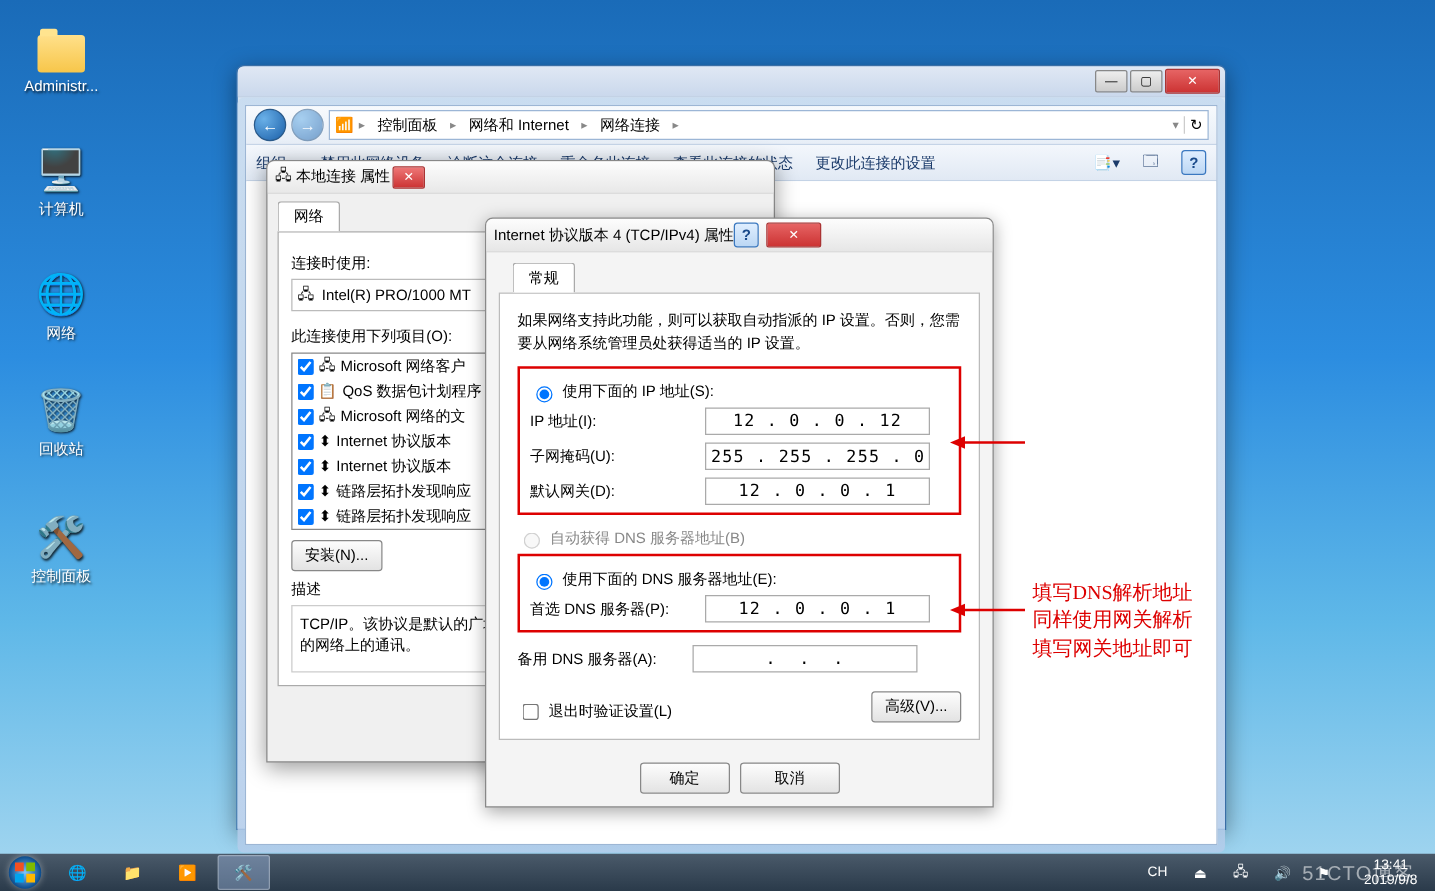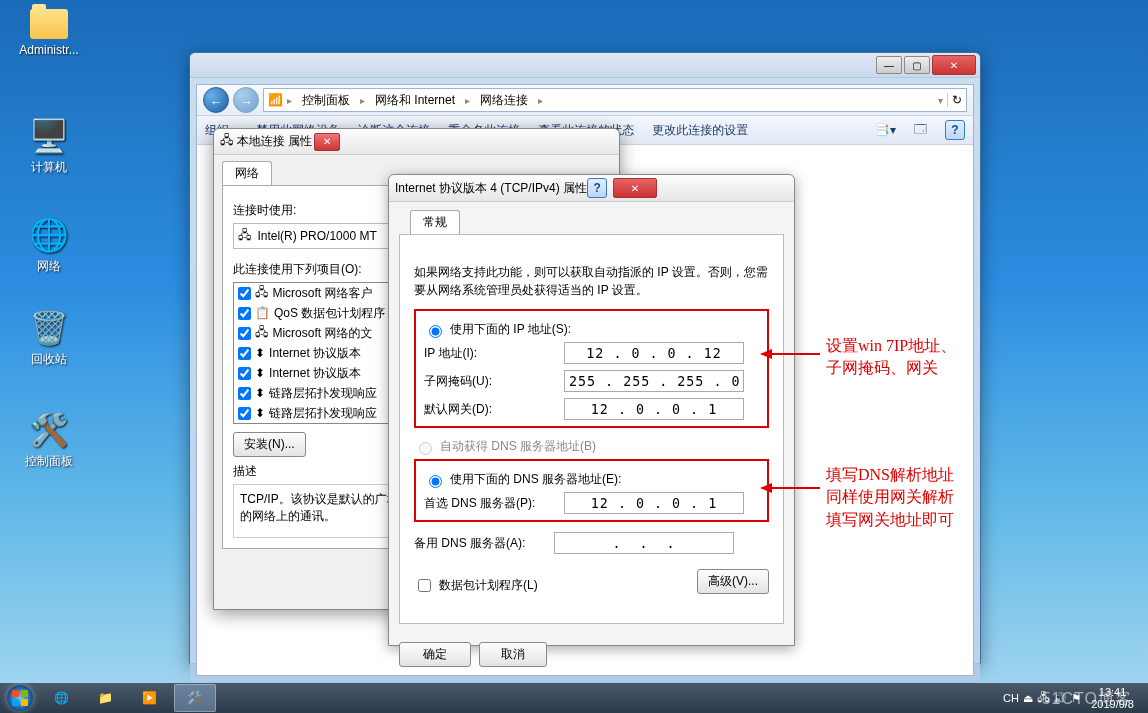--- a/index.html
+++ b/index.html
@@ -4,21 +4,21 @@
 <style>
 html,body{margin:0;padding:0;width:1148px;height:713px;font-family:"Microsoft YaHei","Segoe UI",Tahoma,sans-serif;font-size:12px;overflow:hidden;background:linear-gradient(to bottom,#1a6bb8 0%,#2c8de0 40%,#5fb8e8 70%,#a8d8f0 100%)}
 .desktop{position:relative;width:100%;height:683px}
 .desktop-icon{position:absolute;width:70px;text-align:center;color:white;text-shadow:1px 1px 2px rgba(0,0,0,0.8);font-size:12px;cursor:pointer}
 .desktop-icon .ico{width:40px;height:40px;margin:0 auto 3px;display:flex;align-items:center;justify-content:center;font-size:32px}
 .taskbar{position:absolute;bottom:0;left:0;right:0;height:30px;background:linear-gradient(to bottom,#4a5a6a 0%,#2a3a4a 100%);display:flex;align-items:center;color:white}
 .start-orb{width:40px;height:30px;display:flex;align-items:center;justify-content:center;cursor:pointer}
 .start-orb svg{filter:drop-shadow(0 0 3px rgba(255,255,255,0.4))}
 .task-item{width:40px;height:26px;margin:0 2px;display:flex;align-items:center;justify-content:center;cursor:pointer;border-radius:2px}
 .task-item.active{background:rgba(180,210,255,0.35);border:1px solid rgba(255,255,255,0.3)}
-.tray{margin-left:auto;display:flex;align-items:center;gap:4px;padding-right:8px;font-size:11px}
+.tray{margin-left:auto;display:flex;align-items:center;gap:21px;padding-right:8px;font-size:11px}
 .tray .clock{text-align:center;line-height:1.1;padding:0 6px}
 .window{position:absolute;border:1px solid #3a6ea5;border-radius:6px 6px 0 0;background:linear-gradient(to bottom,#d7e4f2 0%,#e8eff7 100%);box-shadow:0 4px 18px rgba(0,0,0,0.4)}
 .titlebar{height:24px;background:linear-gradient(to bottom,#e0e8f4,#cad8ec);border-bottom:1px solid #b6c7dc;border-radius:6px 6px 0 0;display:flex;align-items:center;padding:0 4px;font-size:12px}
 .titlebar .spacer{flex:1}
 .win-btn{width:24px;height:16px;margin-left:2px;border:1px solid #888;background:linear-gradient(#eee,#ccc);border-radius:2px;font-size:10px;display:flex;align-items:center;justify-content:center;cursor:pointer}
 .win-btn.close{background:linear-gradient(#e77,#c33);border-color:#a33;color:white}
 .win-btn.close2{background:linear-gradient(#e66464,#c33);color:white;border-color:#a33;width:42px;height:18px}
 .cp-window{left:189px;top:52px;width:790px;height:610px}
 .glass-frame{background:linear-gradient(to bottom,rgba(200,220,240,0.9),rgba(180,205,235,0.85));padding:6px;border-radius:5px}
 .cp-inner{background:#fff;border:1px solid #9db6d4}
@@ -39,41 +39,41 @@
 .field-label{margin:6px 0 4px}
 .adapter-box{border:1px solid #bbb;height:24px;display:flex;align-items:center;padding:0 4px;gap:6px}
 .items-list{border:1px solid #888;height:140px;overflow:hidden;background:#fff;margin-top:4px}
 .item-row{display:flex;align-items:center;height:20px;padding:0 4px;gap:4px;font-size:12px}
 .item-row input[type=checkbox]{margin:0}
 .btn{border:1px solid #888;background:linear-gradient(#fdfdfd,#e3e3e3);padding:3px 10px;border-radius:3px;cursor:pointer;font-size:12px}
 .btn-row{display:flex;gap:8px;margin-top:8px}
 .desc-box{border:1px solid #ccc;padding:6px;margin-top:4px;font-size:12px;min-height:40px}
 .ipv4-window{left:388px;top:174px;width:405px;height:470px;background:#f4f4f4;border:1px solid #888;border-radius:6px 6px 0 0;box-shadow:0 3px 14px rgba(0,0,0,0.35)}
 .ipv4-title{height:26px;display:flex;align-items:center;padding:0 6px;background:linear-gradient(#fdfdfd,#e6e6e6);border-radius:6px 6px 0 0;border-bottom:1px solid #ccc;font-size:12px}
-.ipv4-panel{border:1px solid #bbb;margin:0 10px 10px;background:#fff;padding:28px 14px;font-size:12px}
+.ipv4-panel{border:1px solid #bbb;margin:0 10px 10px;background:#fff;padding:12px 14px;font-size:12px}
 .hint{font-size:12px;line-height:1.5;margin-bottom:10px}
 .radio-row{display:flex;align-items:center;gap:5px;margin:4px 0}
 .red-box{border:2px solid #d00;padding:6px 8px;margin:4px 0 10px}
 .ip-grid{display:grid;grid-template-columns:130px 1fr;gap:6px 10px;align-items:center}
 .ip-input{border:1px solid #aaa;height:20px;width:170px;font-family:monospace;text-align:center;letter-spacing:1px;padding:0 4px}
 .chk-row{display:flex;align-items:center;gap:5px;margin-top:8px}
-.bottom-btns{display:flex;justify-content:flex-start;gap:8px;padding:8px 10px 0}
+.bottom-btns{display:flex;justify-content:center;gap:8px;padding:8px 10px 0}
 .annotation{position:absolute;color:#d00;font-size:16px;line-height:1.4;font-family:"SimSun","Microsoft YaHei"}
 .arrow{position:absolute}
 .help-q{width:18px;height:18px;border:1px solid #3a78c0;border-radius:3px;background:linear-gradient(#dfeeff,#bcd7f4);color:#1a4a8a;display:flex;align-items:center;justify-content:center;font-weight:bold;font-size:12px;cursor:pointer}
 .watermark{position:absolute;right:16px;bottom:3px;color:rgba(255,255,255,0.55);font-size:16px;letter-spacing:1px}
 .folder-ico{width:38px;height:30px;background:linear-gradient(#ffe08a,#f7c64a);border-radius:3px;position:relative;margin:0 auto 4px}
 .folder-ico:before{content:"";position:absolute;top:-5px;left:2px;width:14px;height:6px;background:#ffe48f;border-radius:2px 2px 0 0}
 </style>
 </head>
 <body>
 
 <div class="desktop">
 
-  <div class="desktop-icon" style="left:14px;top:9px"><div class="folder-ico"></div><span>Administr...</span></div>
+  <div class="desktop-icon" style="left:14px;top:28px"><div class="folder-ico"></div><span>Administr...</span></div>
   <div class="desktop-icon" style="left:14px;top:116px"><div class="ico">🖥️</div><span>计算机</span></div>
   <div class="desktop-icon" style="left:14px;top:215px"><div class="ico">🌐</div><span>网络</span></div>
   <div class="desktop-icon" style="left:14px;top:308px"><div class="ico">🗑️</div><span>回收站</span></div>
   <div class="desktop-icon" style="left:14px;top:410px"><div class="ico">🛠️</div><span>控制面板</span></div>
 
   <div class="window cp-window">
     <div class="titlebar">
       <div class="spacer"></div>
       <div class="win-btn">—</div>
       <div class="win-btn">▢</div>
@@ -217,38 +217,36 @@
           <input class="ip-input" value="12 . 0 . 0 . 1" style="">
         </div>
       </div>
       <div class="ip-grid" style="margin-top:4px">
           <span>备用 DNS 服务器(A):</span>
           <input class="ip-input" value=" .  .  . " style="">
       </div>
       <div style="display:flex;align-items:center;margin-top:14px">
         <div class="chk-row">
             <input type="checkbox" style="">
-            <span>数据包计划程序(L)</span>
+            <span>退出时验证设置(L)</span>
           </div>
         <div style="flex:1"></div>
         <button class="btn">高级(V)...</button>
       </div>
     </div>
     <div class="bottom-btns">
       <button class="btn" style="width:72px">确定</button>
-      <button class="btn" style="width:68px">取消</button>
+      <button class="btn" style="width:80px">取消</button>
     </div>
   </div>
 
   <svg class="arrow" style="left:760px;top:346px" width="60" height="16">
       <line x1="60" y1="8" x2="6" y2="8" stroke="#d00" stroke-width="2"></line>
       <polygon points="0,8 12,3 12,13" fill="#d00"></polygon>
     </svg>
-  <div class="annotation" style="left:826px;top:335px;white-space:pre">设置win 7IP地址、
-子网掩码、网关</div>
   <svg class="arrow" style="left:760px;top:480px" width="60" height="16">
       <line x1="60" y1="8" x2="6" y2="8" stroke="#d00" stroke-width="2"></line>
       <polygon points="0,8 12,3 12,13" fill="#d00"></polygon>
     </svg>
   <div class="annotation" style="left:826px;top:464px;white-space:pre">填写DNS解析地址
 同样使用网关解析
 填写网关地址即可</div>
 </div>
 
 <div class="taskbar">

